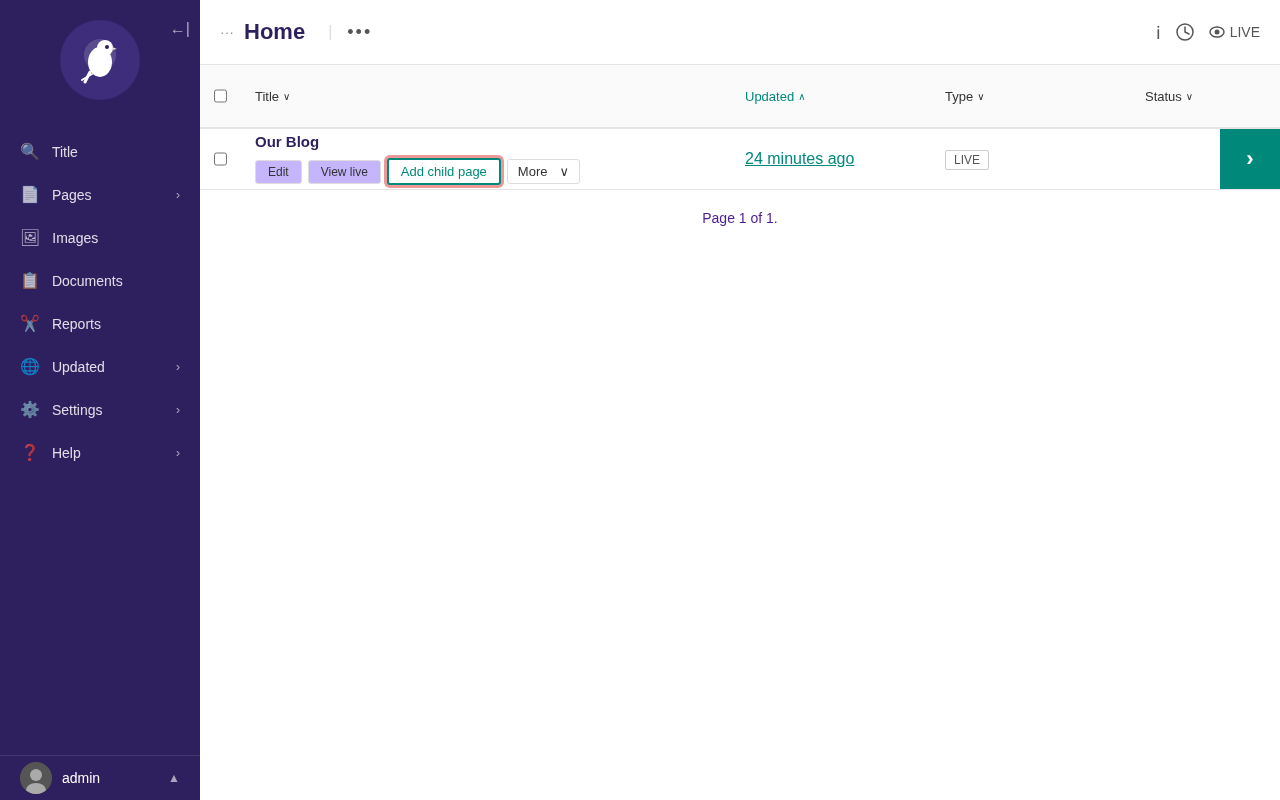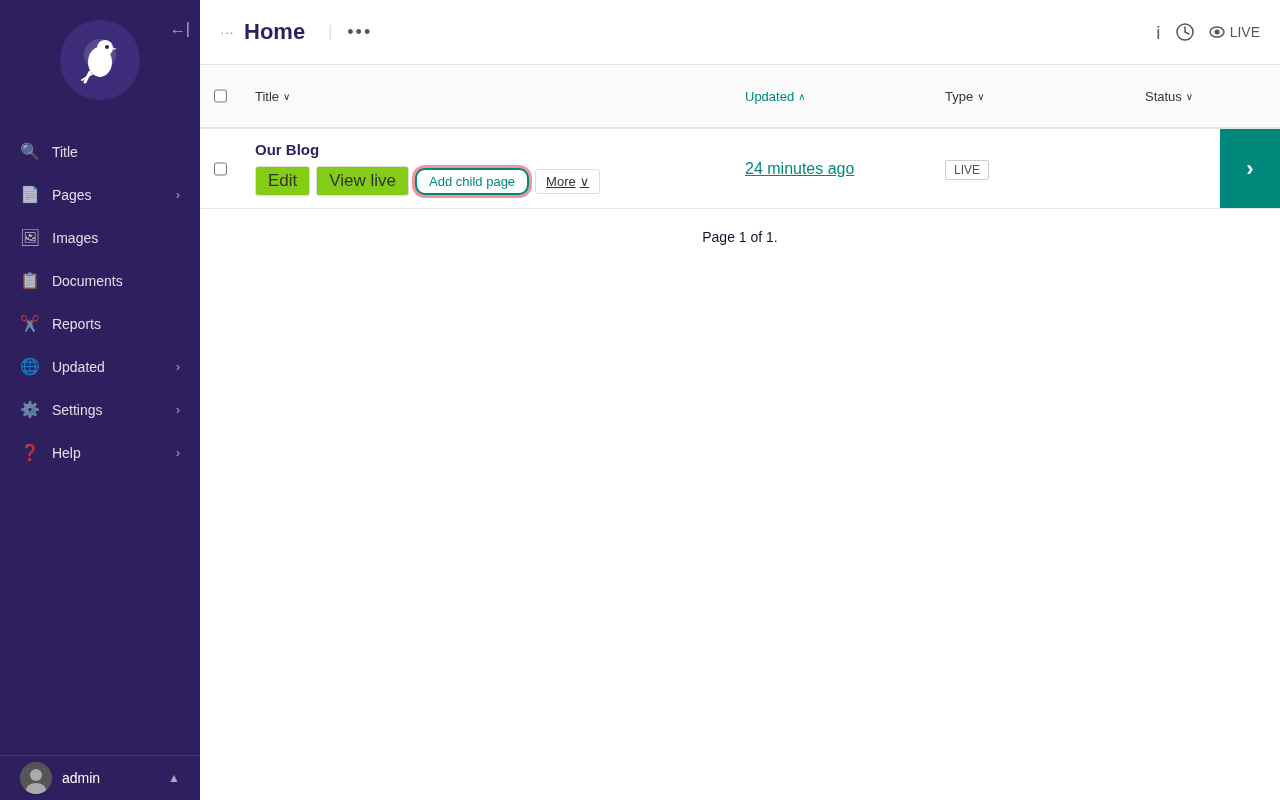--- a/index.html
+++ b/index.html
@@ -176,68 +176,67 @@
       border-bottom: 1px solid #e5e5e5;
       align-items: center;
       background: white;
       position: relative;
     }
     .td {
       padding: 15px;
       font-size: 14px;
       color: #333;
     }
-    .td.title-col { padding: 12px 15px; }
+    .td.title-col { padding: 4px 15px; }
     .page-name {
       font-weight: 600;
       color: #2e1f5e;
       font-size: 15px;
       margin-bottom: 8px;
     }
     .row-actions {
       display: flex;
       gap: 6px;
       align-items: center;
       flex-wrap: wrap;
     }
     .btn {
       padding: 4px 12px;
       border-radius: 3px;
-      font-size: 17px;
+      font-size: 12px;
       cursor: pointer;
       border: 1px solid #ddd;
-      background: #84cc16;
+      background: #c4b5fd;
       color: #333;
     }
     .btn-outlined-teal {
       border: 2px solid #00897b;
       color: #00897b;
       background: white;
       padding: 4px 12px;
-      border-radius: 10px;
+      border-radius: 3px;
       font-size: 13px;
       cursor: pointer;
       font-weight: 500;
     }
     .btn-outlined-teal.highlighted {
       box-shadow: 0 0 0 3px rgba(220,50,50,0.5);
       border-color: #00897b;
     }
     .more-btn {
       display: flex;
       align-items: center;
-      gap: 4px;
+      gap: 12px;
       padding: 4px 10px;
       border: 1px solid #ddd;
       border-radius: 3px;
       background: white;
       cursor: pointer;
       font-size: 13px;
       color: #333;
-      text-decoration: underline;
     }
     .live-badge {
       border: 1px solid #ccc;
       padding: 2px 8px;
       font-size: 12px;
       border-radius: 2px;
       color: #555;
     }
     .updated-col { color: #555; font-size: 16px; }
     .updated-link { color: #00897b; text-decoration: underline; cursor: pointer; }
@@ -257,21 +256,21 @@
       color: white;
       font-size: 22px;
       font-weight: bold;
     }
 
     
     .pagination {
       text-align: center;
       padding: 20px;
       font-size: 14px;
-      color: #0f172a;
+      color: #4c1d95;
     }
 
     
     .checkbox-cell {
       display: flex;
       align-items: center;
       justify-content: center;
       padding: 15px;
     }
     input[type="checkbox"] {

